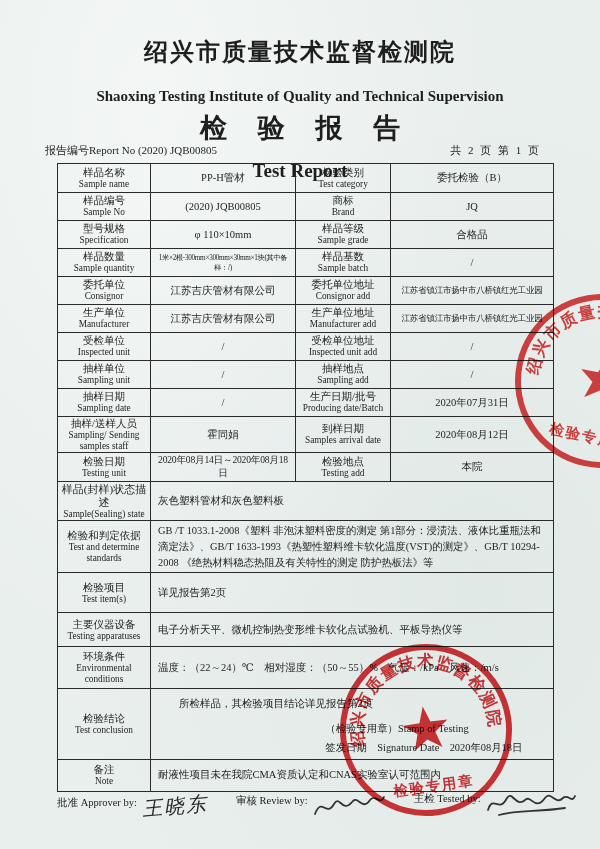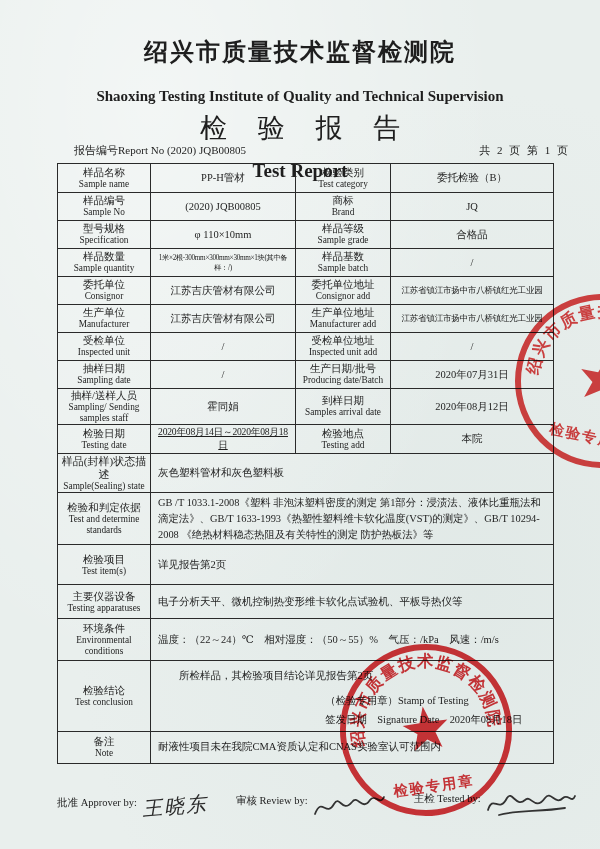--- a/index.html
+++ b/index.html
@@ -12,39 +12,39 @@
   .page{
     position:relative;width:600px;height:849px;overflow:hidden;
     background:
       radial-gradient(ellipse at 25% 12%, rgba(255,255,255,.45), rgba(255,255,255,0) 55%),
       radial-gradient(ellipse at 80% 70%, rgba(210,222,219,.35), rgba(255,255,255,0) 60%),
       #e9efed;
   }
   .hdr{position:absolute;left:0;top:36px;width:600px;text-align:center;}
   .org-cn{font-size:24px;font-weight:bold;letter-spacing:2px;}
   .org-en{font-size:15px;font-weight:bold;margin-top:20px;}
-  .title-cn{font-size:27px;font-weight:normal;letter-spacing:12px;margin-top:5px;text-indent:12px;}
+  .title-cn{font-size:27px;font-weight:bold;letter-spacing:12px;margin-top:5px;text-indent:12px;}
   .title-en{font-size:19px;font-weight:bold;margin-top:14px;}
-  .meta{position:absolute;left:74px;top:143px;width:496px;display:flex;justify-content:space-between;font-size:11px;}
+  .meta{position:absolute;left:45px;top:143px;width:496px;display:flex;justify-content:space-between;font-size:11px;}
   .meta .pgs{letter-spacing:2px;}
 
   table.rep{
     position:absolute;left:57px;top:163px;width:496px;
     border-collapse:collapse;table-layout:fixed;
     border:1.6px solid #2a2a2a;
   }
   td{border:1.3px solid #2a2a2a;padding:1px 3px;text-align:center;vertical-align:middle;overflow:hidden;}
   td.lbl{line-height:1.15;}
   td.lbl .cn{font-size:10.5px;}
   td.lbl .en{font-size:9.3px;}
   td.lbl .cn.sm{font-size:11px;}
   td.val{font-size:10.5px;}
   td.val.tiny{font-size:7.2px;letter-spacing:-0.3px;}
   td.val.small{font-size:8.6px;letter-spacing:-0.3px;}
-  td.val.datefit{font-size:9.6px;letter-spacing:-0.2px;text-decoration:underline;}
+  td.val.datefit{font-size:9.6px;letter-spacing:-0.2px;}
   td.val.wide{text-align:left;padding-left:7px;padding-right:6px;}
   td.val.just{line-height:1.55;font-size:10.4px;}
   .concl-main{text-align:left;text-indent:2em;margin-top:2px;}
   .stamp-note{text-align:left;margin-left:43%;margin-top:9px;line-height:1.8;font-size:10.4px;}
 
   .footer{position:absolute;left:57px;top:792px;width:500px;display:flex;align-items:flex-end;font-size:10.5px;}
   .sig-group{display:flex;align-items:flex-start;white-space:nowrap;}
   .sig-group + .sig-group{margin-left:28px;}
   .sig-name{
     font-family:"DejaVu Serif","Liberation Serif",serif;font-style:italic;
@@ -170,20 +170,32 @@
             <div class="en">Inspected unit</div>
           </td>
       <td class="val">/</td>
       <td class="lbl">
             <div class="cn">受检单位地址</div>
             <div class="en">Inspected unit add</div>
           </td>
       <td class="val">/</td>
     </tr>
 
+    <tr style="height:28px">
+      <td class="lbl">
+            <div class="cn">抽样单位</div>
+            <div class="en">Sampling unit</div>
+          </td>
+      <td class="val">/</td>
+      <td class="lbl">
+            <div class="cn">抽样地点</div>
+            <div class="en">Sampling add</div>
+          </td>
+      <td class="val">/</td>
+    </tr>
 
     <tr style="height:28px">
       <td class="lbl">
             <div class="cn">抽样日期</div>
             <div class="en">Sampling date</div>
           </td>
       <td class="val">/</td>
       <td class="lbl">
             <div class="cn">生产日期/批号</div>
             <div class="en">Producing date/Batch</div>
@@ -200,21 +212,21 @@
       <td class="lbl">
             <div class="cn">到样日期</div>
             <div class="en">Samples arrival date</div>
           </td>
       <td class="val">2020年08月12日</td>
     </tr>
 
     <tr style="height:28px">
       <td class="lbl">
             <div class="cn">检验日期</div>
-            <div class="en">Testing date</div>
+            <div class="en">Testing unit</div>
           </td>
       <td class="val datefit">2020年08月14日～2020年08月18日</td>
       <td class="lbl">
             <div class="cn">检验地点</div>
             <div class="en">Testing add</div>
           </td>
       <td class="val">本院</td>
     </tr>
 
     <tr style="height:28px">

